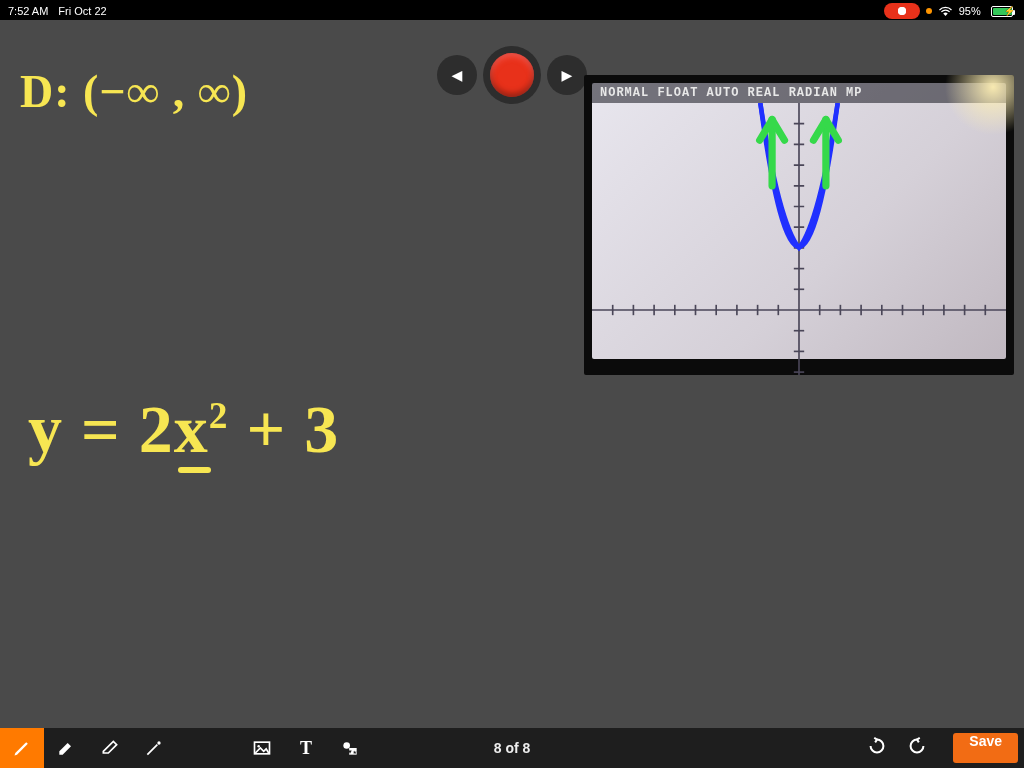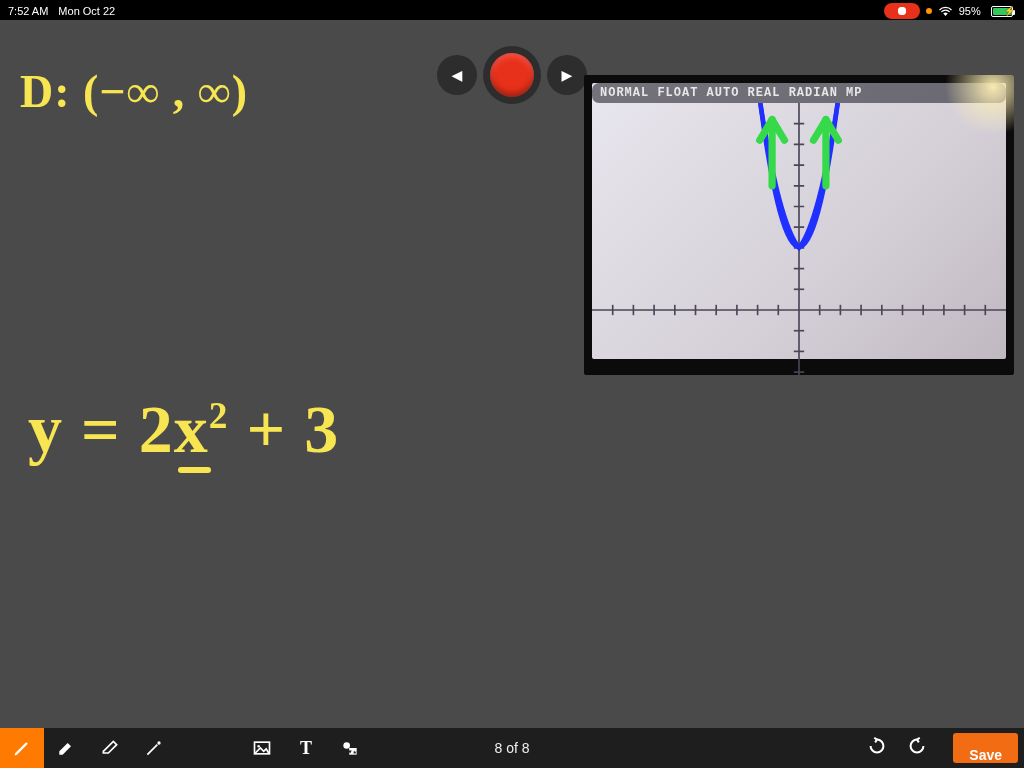--- a/index.html
+++ b/index.html
@@ -62,54 +62,54 @@
     }
     .calc-screen{
       position:absolute; top:8px; left:8px; right:8px; bottom:16px;
       background:linear-gradient(135deg,#e8e6ee 0%,#d5d0d8 60%,#c0b8c0 100%);
       border-radius:2px;
     }
     .calc-header{
       position:absolute; top:0; left:0; right:0; height:20px;
       background:rgba(20,20,30,.55);
       color:#e8e8e8; font-family:"Courier New",monospace; font-size:12px; font-weight:700;
-      letter-spacing:1px; display:flex; align-items:center; padding-left:8px;border-radius:7px;
+      letter-spacing:1px; display:flex; align-items:center; padding-left:8px;
     }
     .calc-plot{ position:absolute; top:20px; left:0; right:0; bottom:0; }
     .calc-glare{ position:absolute; top:0; right:0; width:70px; height:60px;
       background:radial-gradient(circle at 70% 20%, rgba(255,240,180,.95) 0%, rgba(255,240,180,0) 70%);
       pointer-events:none;}
 
     
     .toolbar{
       position:absolute; left:0; right:0; bottom:0; height:40px;
       background:#1e1e1e; display:flex; align-items:center;
       color:#fff;
     }
     .tool-group{ display:flex; align-items:center; }
     .tool-btn{ width:44px; height:40px; display:flex; align-items:center; justify-content:center; }
     .tool-btn.active{ background:#ff7a00; }
     .tool-btn svg{ width:20px; height:20px; }
     .spacer-sm{ width:64px; }
-    .page-indicator{ flex:0 0 auto; margin:0 auto; font-size:14px; color:#eee; position:absolute; left:50%; transform:translateX(-50%); }
+    .page-indicator{ flex:0 0 auto; margin:0 auto; font-size:14px; color:#eee; position:absolute; left:50%; transform:translateX(-50%);font-weight:bold; }
     .undo-group{ position:absolute; right:96px; display:flex; gap:18px; }
     .undo-group svg{ width:22px; height:22px; }
     .save-btn{
       position:absolute; right:6px; top:5px; height:30px; padding:0 16px;
       background:#f26c14; color:#fff; font-size:14px; font-weight:600;
-      border-radius:3px; display:flex; align-items:flex-end;
+      border-radius:3px; display:flex; align-items:flex-start;
     }
   </style>
 </head>
 <body>
 
 <div class="status-bar">
   <div class="status-left">
     <span>7:52 AM</span>
-    <span>Mon Oct 22</span>
+    <span>Fri Oct 22</span>
   </div>
   <div class="status-right">
     <div class="rec-pill">
         <span></span>
       </div>
     <div class="dot-orange"></div>
     <svg class="wifi-svg" viewBox="0 0 20 14">
       <path d="M10 13 L7 9.5 C8 8.7 9 8.3 10 8.3 C11 8.3 12 8.7 13 9.5 Z" fill="#fff"></path>
       <path d="M4.5 7.5 C6 6 8 5.2 10 5.2 C12 5.2 14 6 15.5 7.5" stroke="#fff" stroke-width="1.6" fill="none"></path>
       <path d="M2 5 C4 2.8 7 1.6 10 1.6 C13 1.6 16 2.8 18 5" stroke="#fff" stroke-width="1.6" fill="none"></path>

